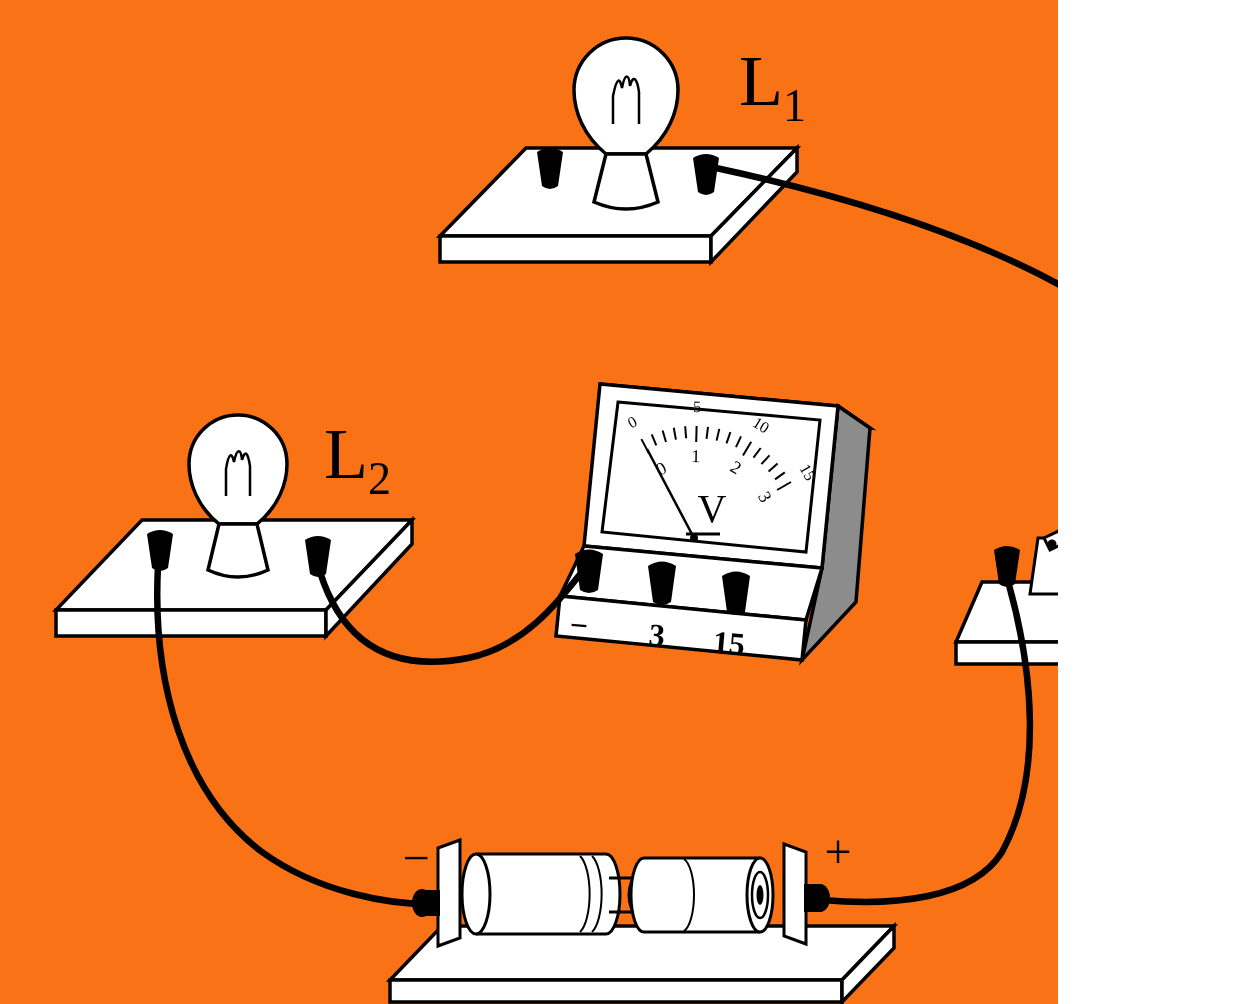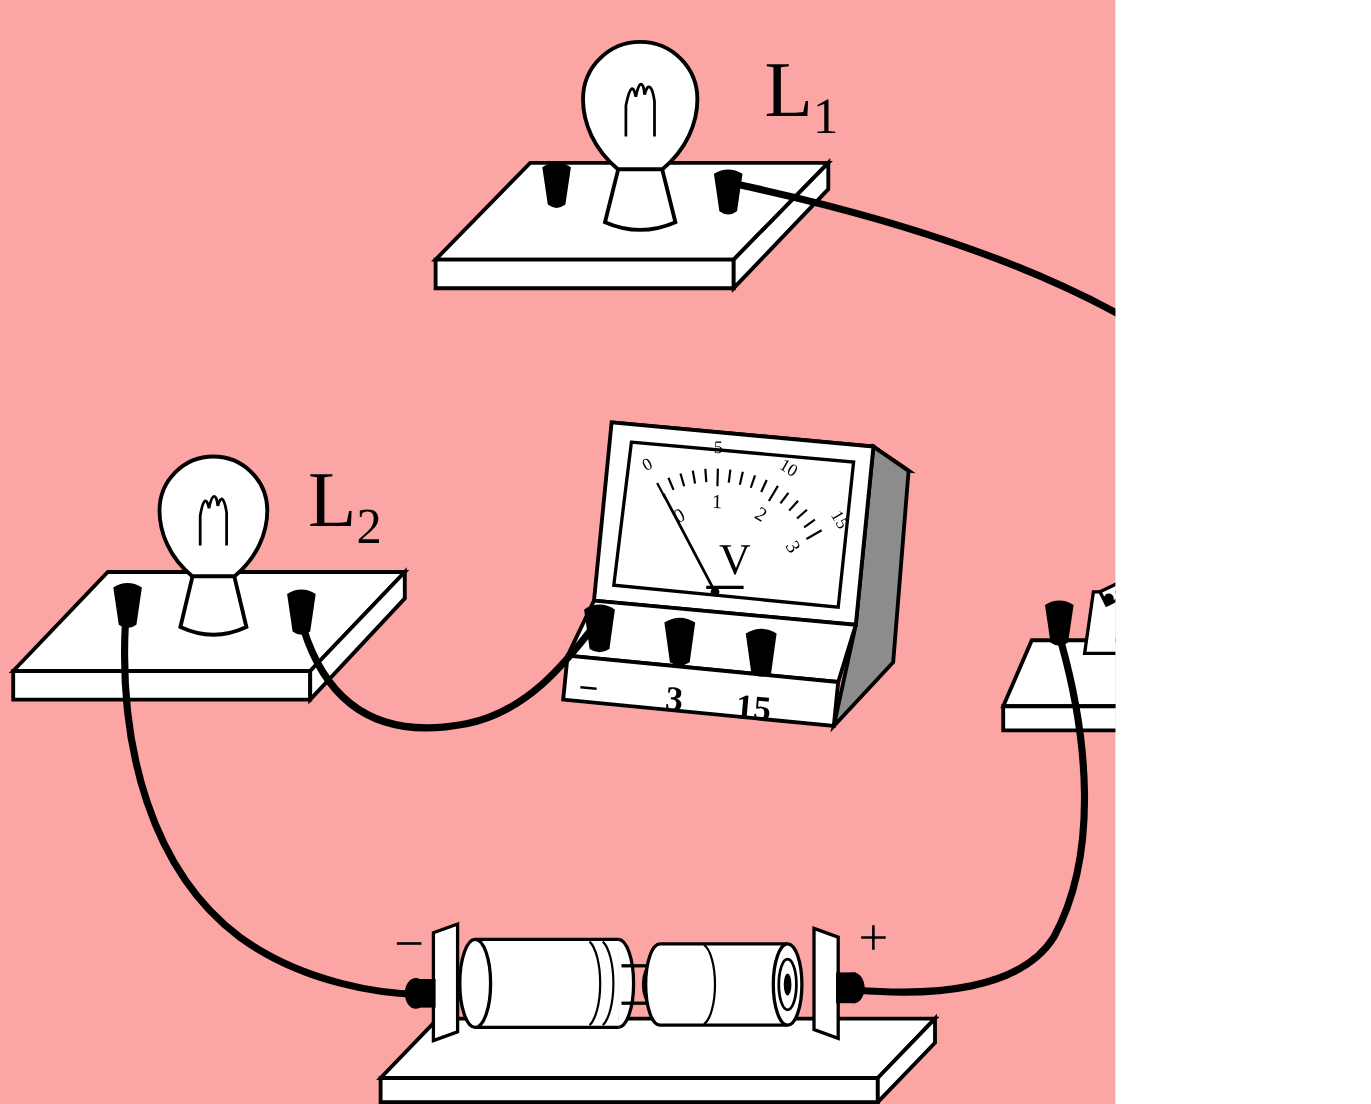--- a/index.html
+++ b/index.html
@@ -1,17 +1,17 @@
 <!DOCTYPE html>
 <html><head>
 <meta charset="utf-8">
 <style>
   html,body{margin:0;padding:0;background:#fff;}
-  .stage{position:relative;width:1014px;height:1004px;background:#fca5a5;overflow:hidden;
-         font-family:"Liberation Serif", serif;}
+  .stage{position:relative;width:1014px;height:1004px;background:#f97316;overflow:hidden;
+         font-family:"Liberation Serif", serif;padding-left:44px;}
   svg{display:block;}
   .ink{stroke:#000;fill:none;}
   .white-fill{fill:#fff;stroke:#000;}
   .black-fill{fill:#000;stroke:none;}
   text{fill:#000;font-family:"Liberation Serif", serif;}
   .lamp-label{font-size:72px;}
   .lamp-sub{font-size:46px;}
   .scale-num-outer{font-size:16px;text-anchor:middle;}
   .scale-num-inner{font-size:18px;text-anchor:middle;}
   .unit{font-size:40px;text-anchor:middle;}

